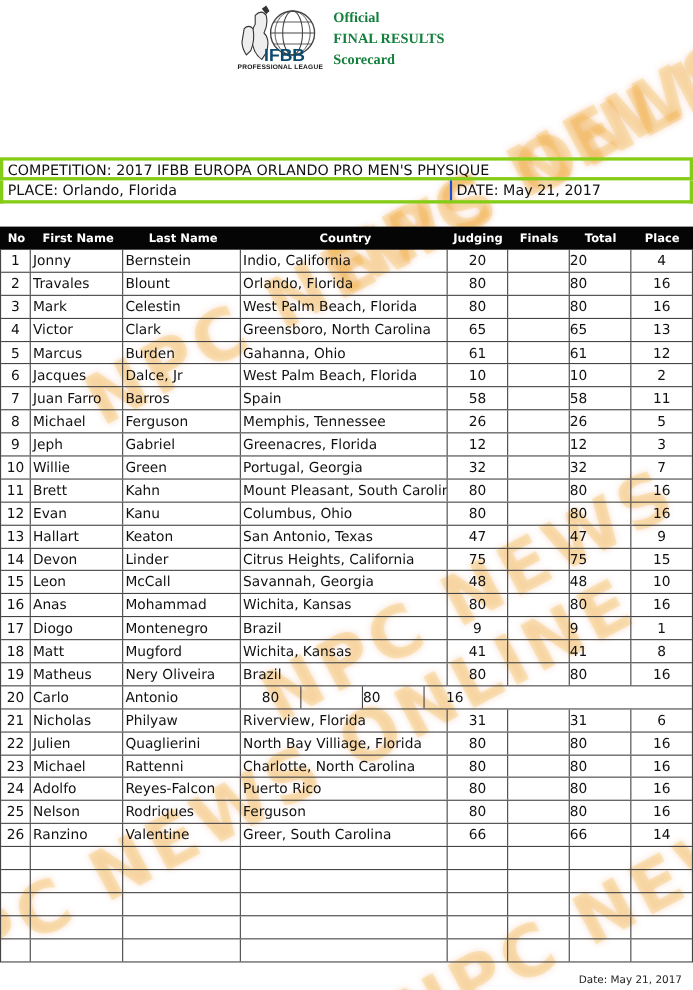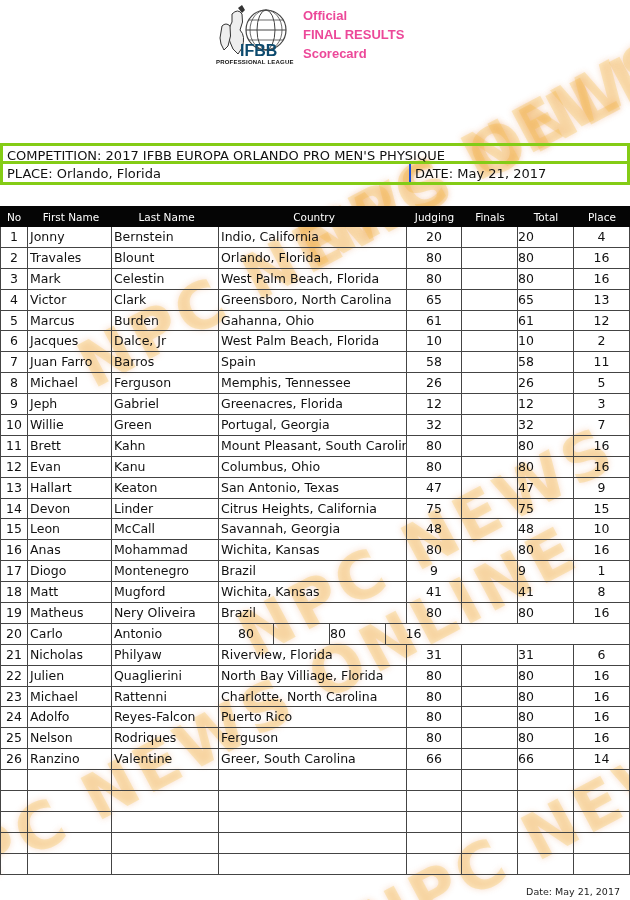--- a/index.html
+++ b/index.html
@@ -9,31 +9,31 @@
   .watermark { position: absolute; inset: 0; pointer-events: none; overflow: hidden; z-index: 0; }
   .wm-text {
     position: absolute; font-family: "DejaVu Sans", sans-serif; font-weight: bold;
     font-size: 64px; color: rgba(245, 190, 60, 0.28); letter-spacing: 4px;
     transform: rotate(-28deg); white-space: nowrap;
     text-shadow: 0 0 6px rgba(230, 120, 40, 0.25);
   }
 
   .header { position: absolute; top: 0; left: 0; width: 630px; height: 70px; z-index: 2; }
   .logo { position: absolute; left: 214px; top: 4px; width: 90px; height: 62px; }
-  .logo-title { position: absolute; left: 303px; top: 6px; font-family: Liberation Sans, sans-serif; font-weight: bold; font-size: 13px; line-height: 19px; color: #ec4899; }
+  .logo-title { position: absolute; left: 303px; top: 6px; font-family: Liberation Serif, serif; font-weight: bold; font-size: 13px; line-height: 19px; color: #15803d; }
 
   .info-table { position: absolute; left: 0; top: 143px; width: 630px; border-collapse: collapse; z-index: 2; }
   .info-row { display: flex; border: 3px solid #84cc16; height: 21px; }
   .info-row + .info-row { border-top: none; }
   .info-cell { font-size: 13px; line-height: 19px; padding-left: 4px; white-space: nowrap; }
   .info-place { width: 408px; border-right: 2px solid #1d4ed8; }
   .info-date { flex: 1; padding-left: 4px; }
 
   .results { position: absolute; left: 0; top: 206px; width: 630px; z-index: 2; }
-  .hrow { display: flex; height: 21px; background: #050505; color: #fff; font-weight: normal; font-size: 10.5px; }
+  .hrow { display: flex; height: 21px; background: #050505; color: #fff; font-weight: bold; font-size: 10.5px; }
   .hrow > div { display: flex; align-items: center; justify-content: center; }
   .hrow > .c-no { justify-content: flex-start; padding-left: 7px; }
   .row { display: flex; height: 20.9px; border-bottom: 1px solid #444; }
   .row > div { border-right: 1px solid #444; font-size: 12.5px; line-height: 20px; white-space: nowrap; overflow: hidden; }
   .row > div:last-child { border-right: none; }
   .c-no { width: 28px; text-align: center; }
   .c-first { width: 84px; padding-left: 2px; }
   .c-last { width: 107px; padding-left: 2px; }
   .c-country { width: 188px; padding-left: 2px; }
   .c-judging { width: 55px; text-align: center; }

